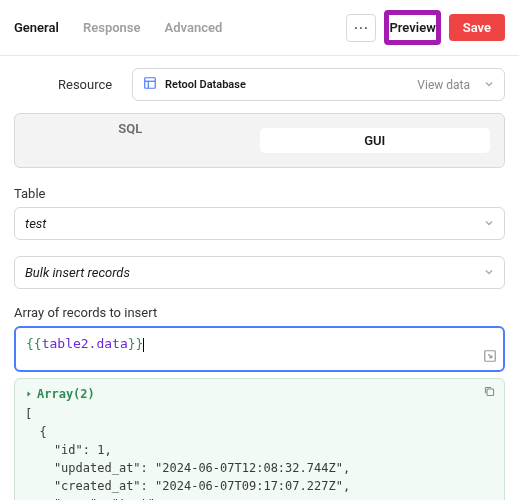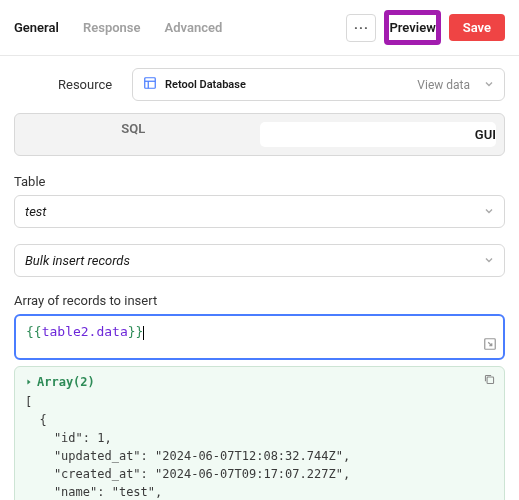--- a/index.html
+++ b/index.html
@@ -19,21 +19,21 @@
     .resource-row { display: flex; align-items: center; gap: 10px; margin-bottom: 12px; margin-left: 44px; }
     .resource-label { font-size: 13px; color: #333; width: 64px; }
     .resource-select { flex: 1; border: 1px solid #d8d8d8; border-radius: 6px; padding: 7px 10px; display: flex; align-items: center; gap: 8px; cursor: pointer; }
     .db-icon { color: #4a7dff; }
     .resource-name { font-weight: 600; font-size: 11px; flex: 1; }
     .view-data { color: #888; font-size: 12px; margin-right: 6px; }
     .chev { color: #aaa; }
     
     .toggle { display: flex; border: 1px solid #d8d8d8; border-radius: 6px; background: #f3f3f3; margin-bottom: 18px; overflow: hidden; }
     .toggle-opt { flex: 1; text-align: center; padding: 7px 0; font-weight: 600; color: #6b6b6b; cursor: pointer; font-size: 13px; }
-    .toggle-opt.active { background: #fff; color: #1a1a1a; border-radius: 5px; margin: 8px; padding: 5px 0; text-align: right; }
+    .toggle-opt.active { background: #fff; color: #1a1a1a; border-radius: 5px; margin: 14px; padding: 5px 0; }
     
     .field-label { font-size: 13px; color: #333; margin-bottom: 6px; display: block; }
     .select { width: 100%; border: 1px solid #d8d8d8; border-radius: 6px; padding: 8px 10px; display: flex; align-items: center; justify-content: space-between; background: #fff; cursor: pointer; margin-bottom: 16px; font-size: 13px; font-style: italic; }
     
     .code-input { border: 2px solid #4a7dff; border-radius: 6px; padding: 8px 10px; font-family: ui-monospace, Menlo, Consolas, monospace; font-size: 13px; position: relative; min-height: 46px; margin-bottom: 6px; }
     .code-content { display: inline; }
     .brace { color: #2e8b57; }
     .ref { color: #6d28d9; }
     .cursor-line { display: inline-block; width: 1px; height: 14px; background: #000; vertical-align: middle; }
     .expand-icn { position: absolute; bottom: 4px; right: 6px; color: #999; cursor: pointer; }

